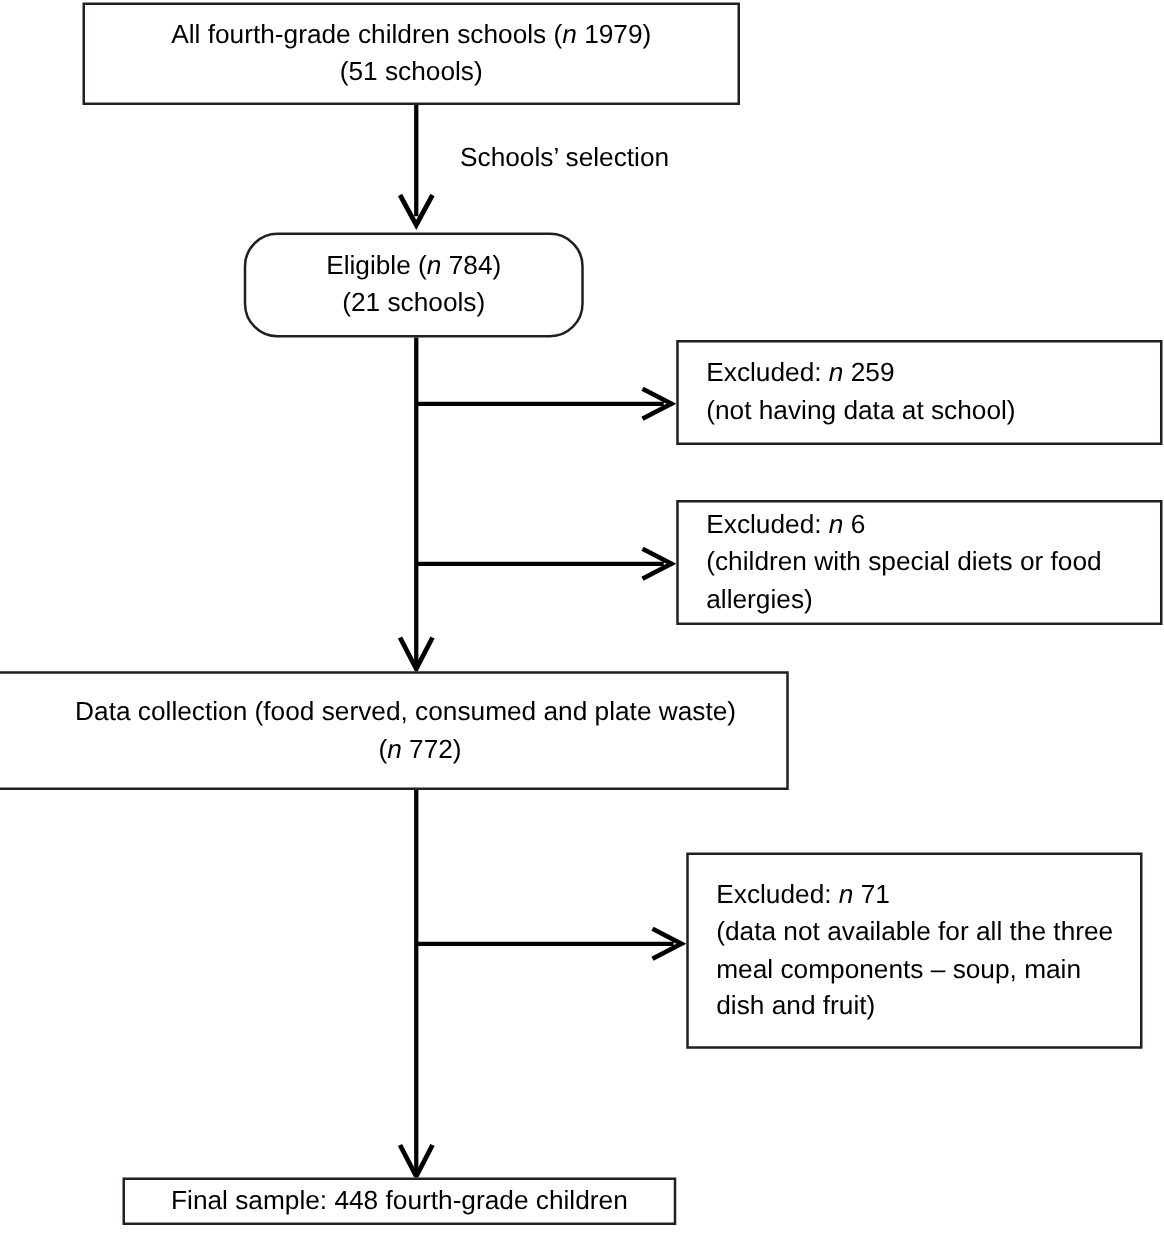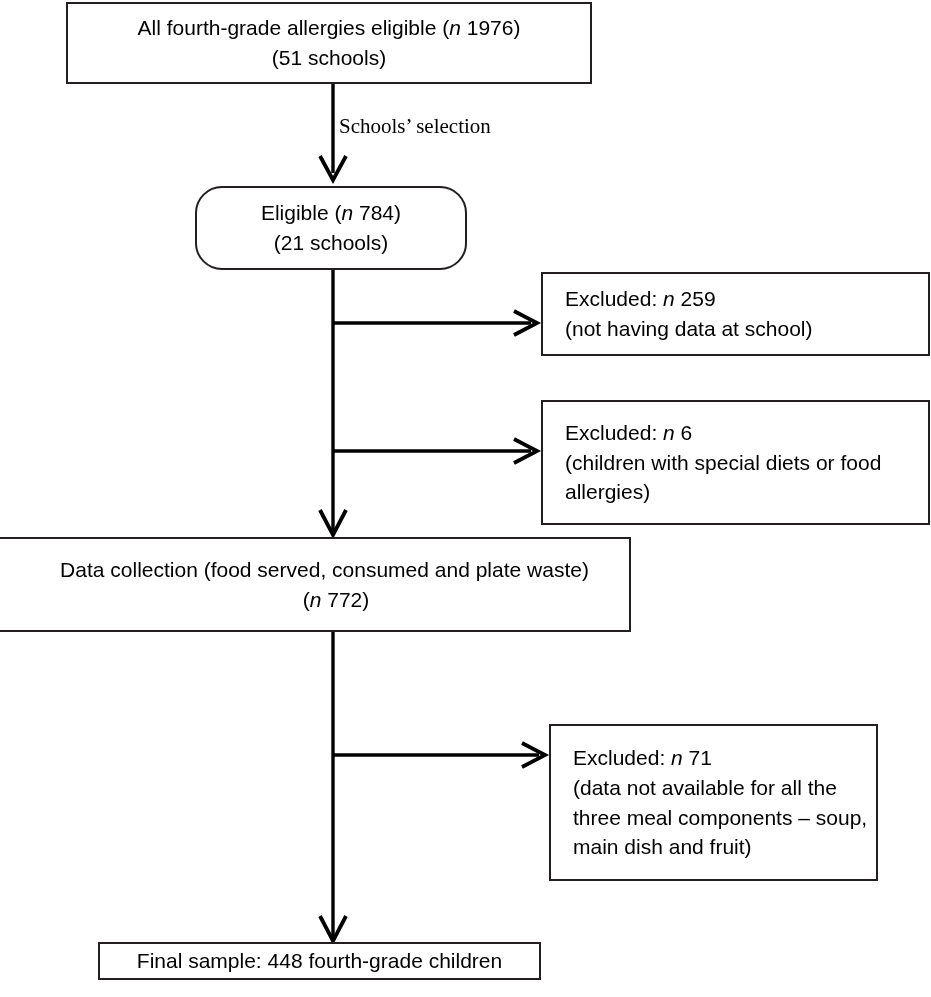--- a/index.html
+++ b/index.html
@@ -104,47 +104,47 @@
       <path d="M 320 916 L 333 941 L 346 916" fill="none" stroke="#000000" stroke-width="3.8"></path>
     </g>
 
     <g>
       <line x1="333" y1="755" x2="539" y2="755" stroke="#000000" stroke-width="3.4"></line>
       <path d="M 522 743 L 545 755 L 522 767" fill="none" stroke="#000000" stroke-width="3.8"></path>
     </g>
   </svg>
 
   <div class="flow-box centered" style="left:66px; top:2px; width:526px; height:82px;">
-    <div class="line"><span>All fourth-grade allergies eligible (</span><span class="ital">n</span><span> 1976)</span></div>
+    <div class="line"><span>All fourth-grade children schools (</span><span class="ital">n</span><span> 1979)</span></div>
     <div class="line"><span>(51 schools)</span></div>
   </div>
 
-  <div class="edge-label" style="left:339px; top:114px;font-family:Liberation Serif, serif;">Schools’ selection</div>
+  <div class="edge-label" style="left:368px; top:114px;">Schools’ selection</div>
 
   <div class="flow-box centered" style="left:195px; top:186px; width:272px; height:84px;border-radius:27px;">
     <div class="line"><span>Eligible (</span><span class="ital">n</span><span> 784)</span></div>
     <div class="line"><span>(21 schools)</span></div>
   </div>
 
   <div class="flow-box left-aligned" style="left:541px; top:272px; width:389px; height:84px;">
     <div class="line"><span>Excluded: </span><span class="ital">n</span><span> 259</span></div>
     <div class="line"><span>(not having data at school)</span></div>
   </div>
 
-  <div class="flow-box left-aligned" style="left:541px; top:400px; width:389px; height:125px;">
+  <div class="flow-box left-aligned" style="left:541px; top:400px; width:389px; height:100px;">
     <div class="line"><span>Excluded: </span><span class="ital">n</span><span> 6</span></div>
     <div class="line"><span>(children with special diets or food allergies)</span></div>
   </div>
 
   <div class="flow-box" style="left:-2px; top:537px; width:633px; height:95px;">
     <div class="line" style="text-align:center;padding-left:20px;"><span>Data collection (food served, consumed and plate waste)</span></div>
     <div class="line offset-center" style="width:672px;"><span>(</span><span class="ital">n</span><span> 772)</span></div>
   </div>
 
-  <div class="flow-box left-aligned" style="left:549px; top:724px; width:329px; height:157px;">
+  <div class="flow-box left-aligned" style="left:549px; top:682px; width:365px; height:157px;">
     <div class="line"><span>Excluded: </span><span class="ital">n</span><span> 71</span></div>
     <div class="line"><span>(data not available for all the three meal components – soup, main dish and fruit)</span></div>
   </div>
 
   <div class="flow-box centered" style="left:98px; top:942px; width:443px; height:38px;">
     <div class="line"><span>Final sample: 448 fourth-grade children</span></div>
   </div>
 
 </div>
 

